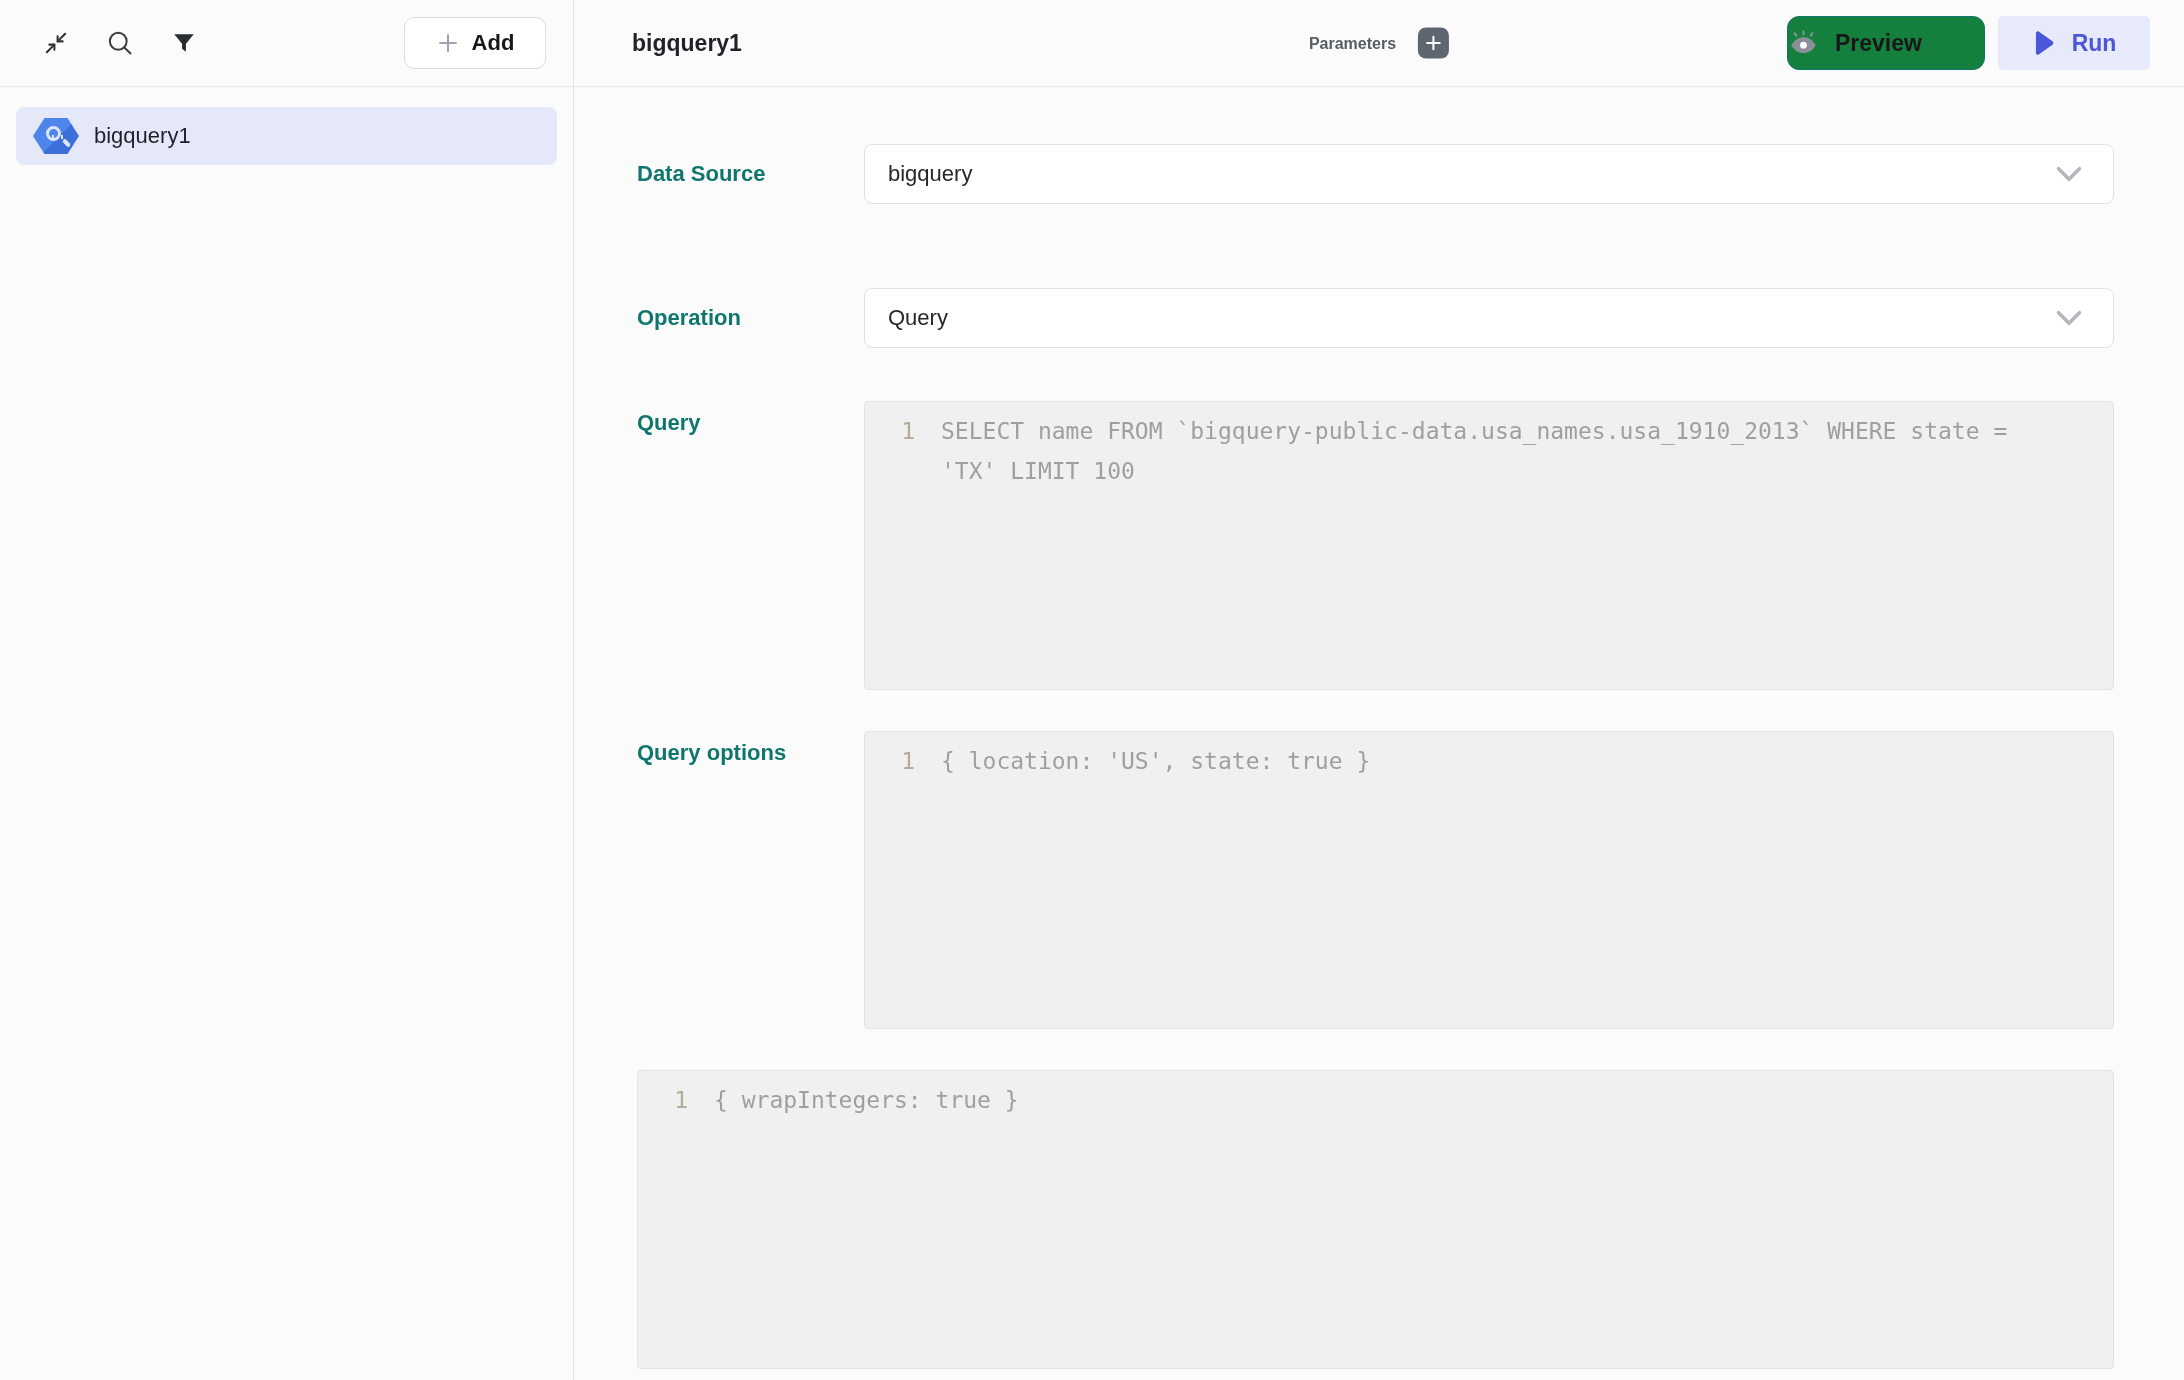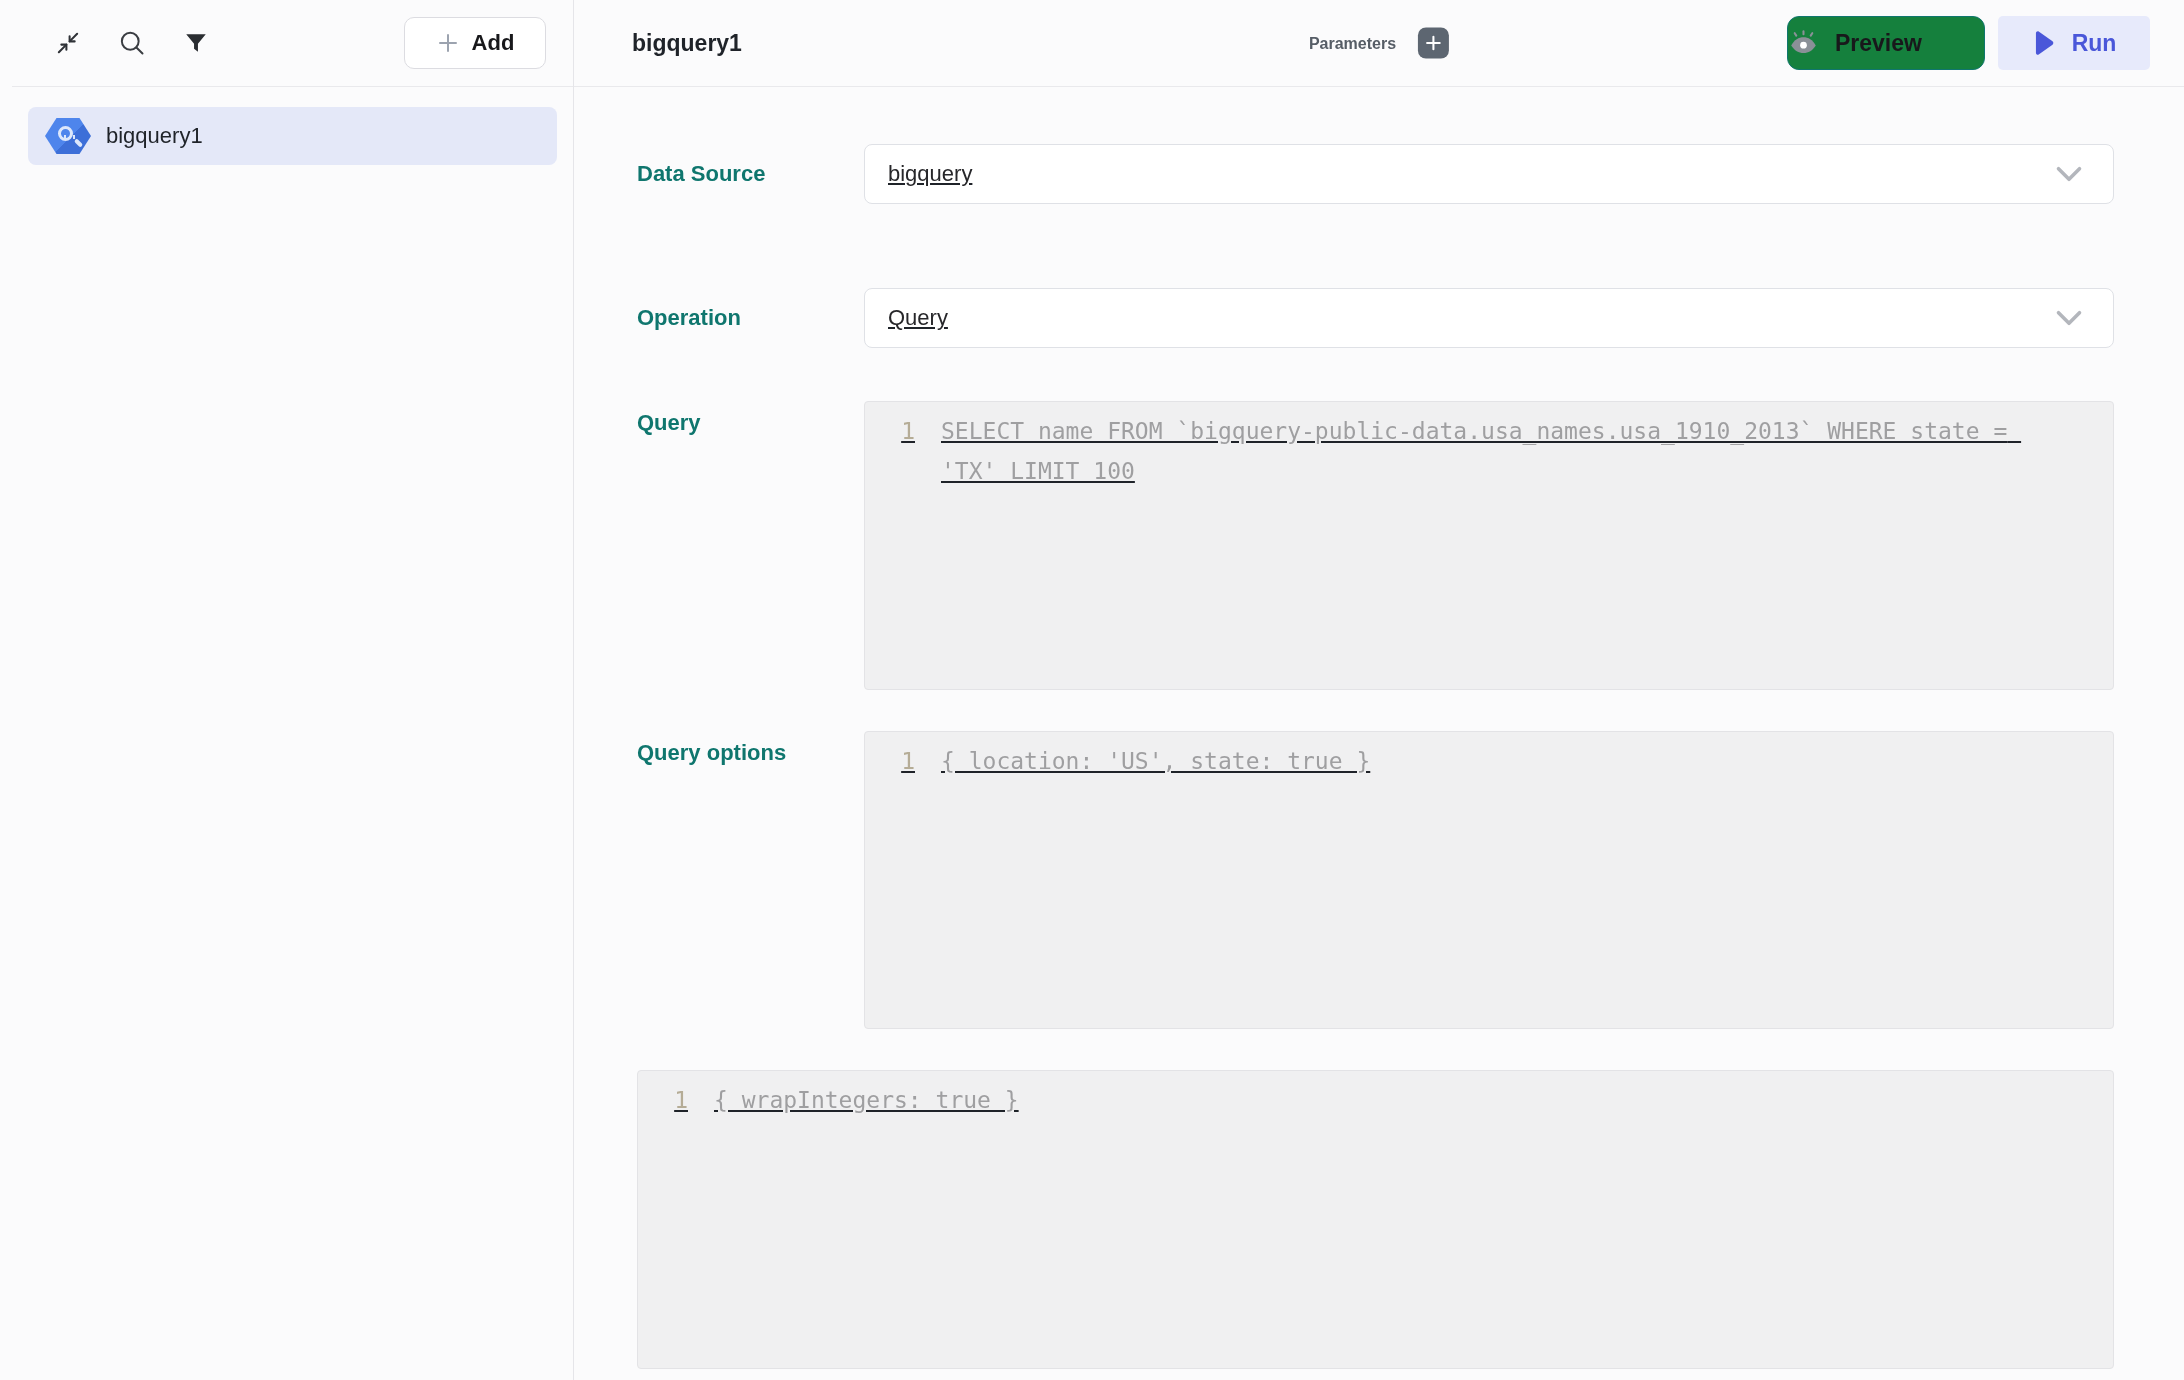--- a/index.html
+++ b/index.html
@@ -10,21 +10,21 @@
     color: #1f2329;
     overflow: hidden;
   }
   .app { display: flex; width: 2184px; height: 1380px; }
 
   
   .sidebar {
     width: 574px; flex: 0 0 574px; height: 100%;
     border-right: 1px solid #e5e5e9;
     background: #fbfbfc;
-    display: flex; flex-direction: column; padding-left: 12px;
+    display: flex; flex-direction: column;
   }
   .sidebar-header {
     height: 87px; flex: 0 0 87px;
     border-bottom: 1px solid #e9e9ec;
     display: flex; align-items: center;
     padding: 0 27px 0 36px;
   }
   .icon-btn {
     background: none; border: none; cursor: pointer;
     display: inline-flex; align-items: center; justify-content: center;
@@ -110,21 +110,21 @@
   
   .form { padding: 57px 70px 0 63px; }
   .form-row { display: flex; }
   .form-row .label-col {
     flex: 0 0 227px; width: 227px;
     font-size: 22px; font-weight: 600; color: #0f766e;
     line-height: 40px;
   }
   .form-row.row-center { align-items: center; }
   .form-row.row-top .label-col { align-self: flex-start; padding-top: 2px; }
-  .field-col { flex: 1; min-width: 0; text-decoration: underline; }
+  .field-col { flex: 1; min-width: 0; }
 
   .select-box {
     height: 60px; background: #ffffff;
     border: 1px solid #dfe1e6; border-radius: 8px;
     display: flex; align-items: center; justify-content: space-between;
     padding: 0 26px 0 23px; cursor: pointer;
     font-size: 22px; color: #27272a;
   }
   .mb-ds { margin-bottom: 84px; }
   .mb-op { margin-bottom: 53px; }

